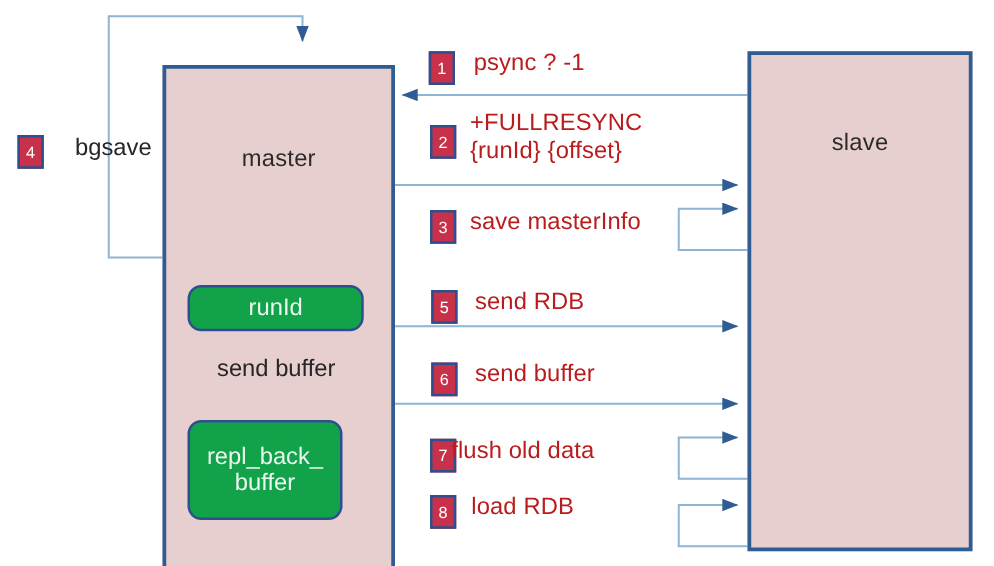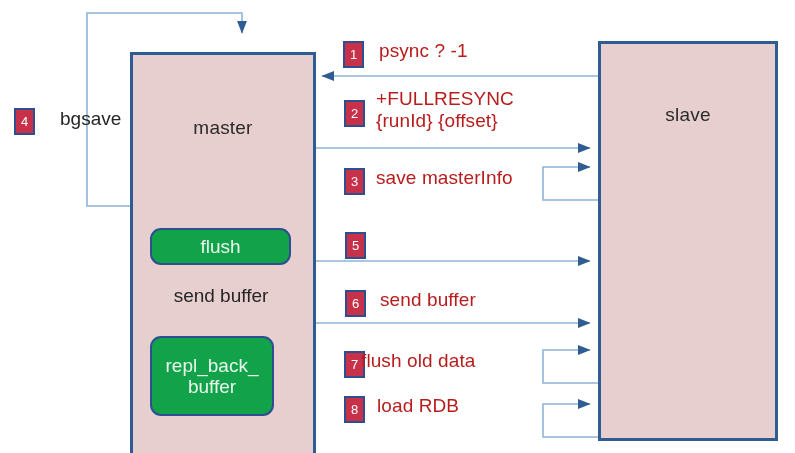--- a/index.html
+++ b/index.html
@@ -113,21 +113,21 @@
     <path class="lineflat" d="M598,437 L543,437 L543,404 L590,404" marker-end="url(#ah)"></path>
 
     <path class="lineflat" d="M220,264 L220,334" marker-end="url(#ah)"></path>
   </svg>
 
   <div class="node" style="left:130px; top:52px; width:186px; height:439px;">
     <div class="node-label" style="top:62px;">master</div>
   </div>
 
   <div class="green-box" style="left:150px; top:228px; width:141px; height:37px;">
-    <span>flush</span>
+    <span>runId</span>
   </div>
 
   <div class="plain-text" style="left:151px; top:285px; width:140px; text-align:center;">send buffer</div>
 
   <div class="green-box" style="left:150px; top:336px; width:124px; height:80px;">
     <span>repl_back_
 buffer</span>
   </div>
 
   <div class="node" style="left:598px; top:41px; width:180px; height:400px;">
@@ -141,20 +141,21 @@
   <div class="step-text" style="left:379px; top:40px;">psync ? -1</div>
 
   <div class="badge" style="left:344px; top:100px;">2</div>
   <div class="step-text" style="left:376px; top:88px;">+FULLRESYNC
 {runId} {offset}</div>
 
   <div class="badge" style="left:344px; top:168px;">3</div>
   <div class="step-text" style="left:376px; top:167px;">save masterInfo</div>
 
   <div class="badge" style="left:345px; top:232px;">5</div>
+  <div class="step-text" style="left:380px; top:231px;">send RDB</div>
 
   <div class="badge" style="left:345px; top:290px;">6</div>
   <div class="step-text" style="left:380px; top:289px;">send buffer</div>
 
   <div class="badge" style="left:344px; top:351px;">7</div>
   <div class="step-text" style="left:361px; top:350px;">flush old data</div>
 
   <div class="badge" style="left:344px; top:396px;">8</div>
   <div class="step-text" style="left:377px; top:395px;">load RDB</div>
 

